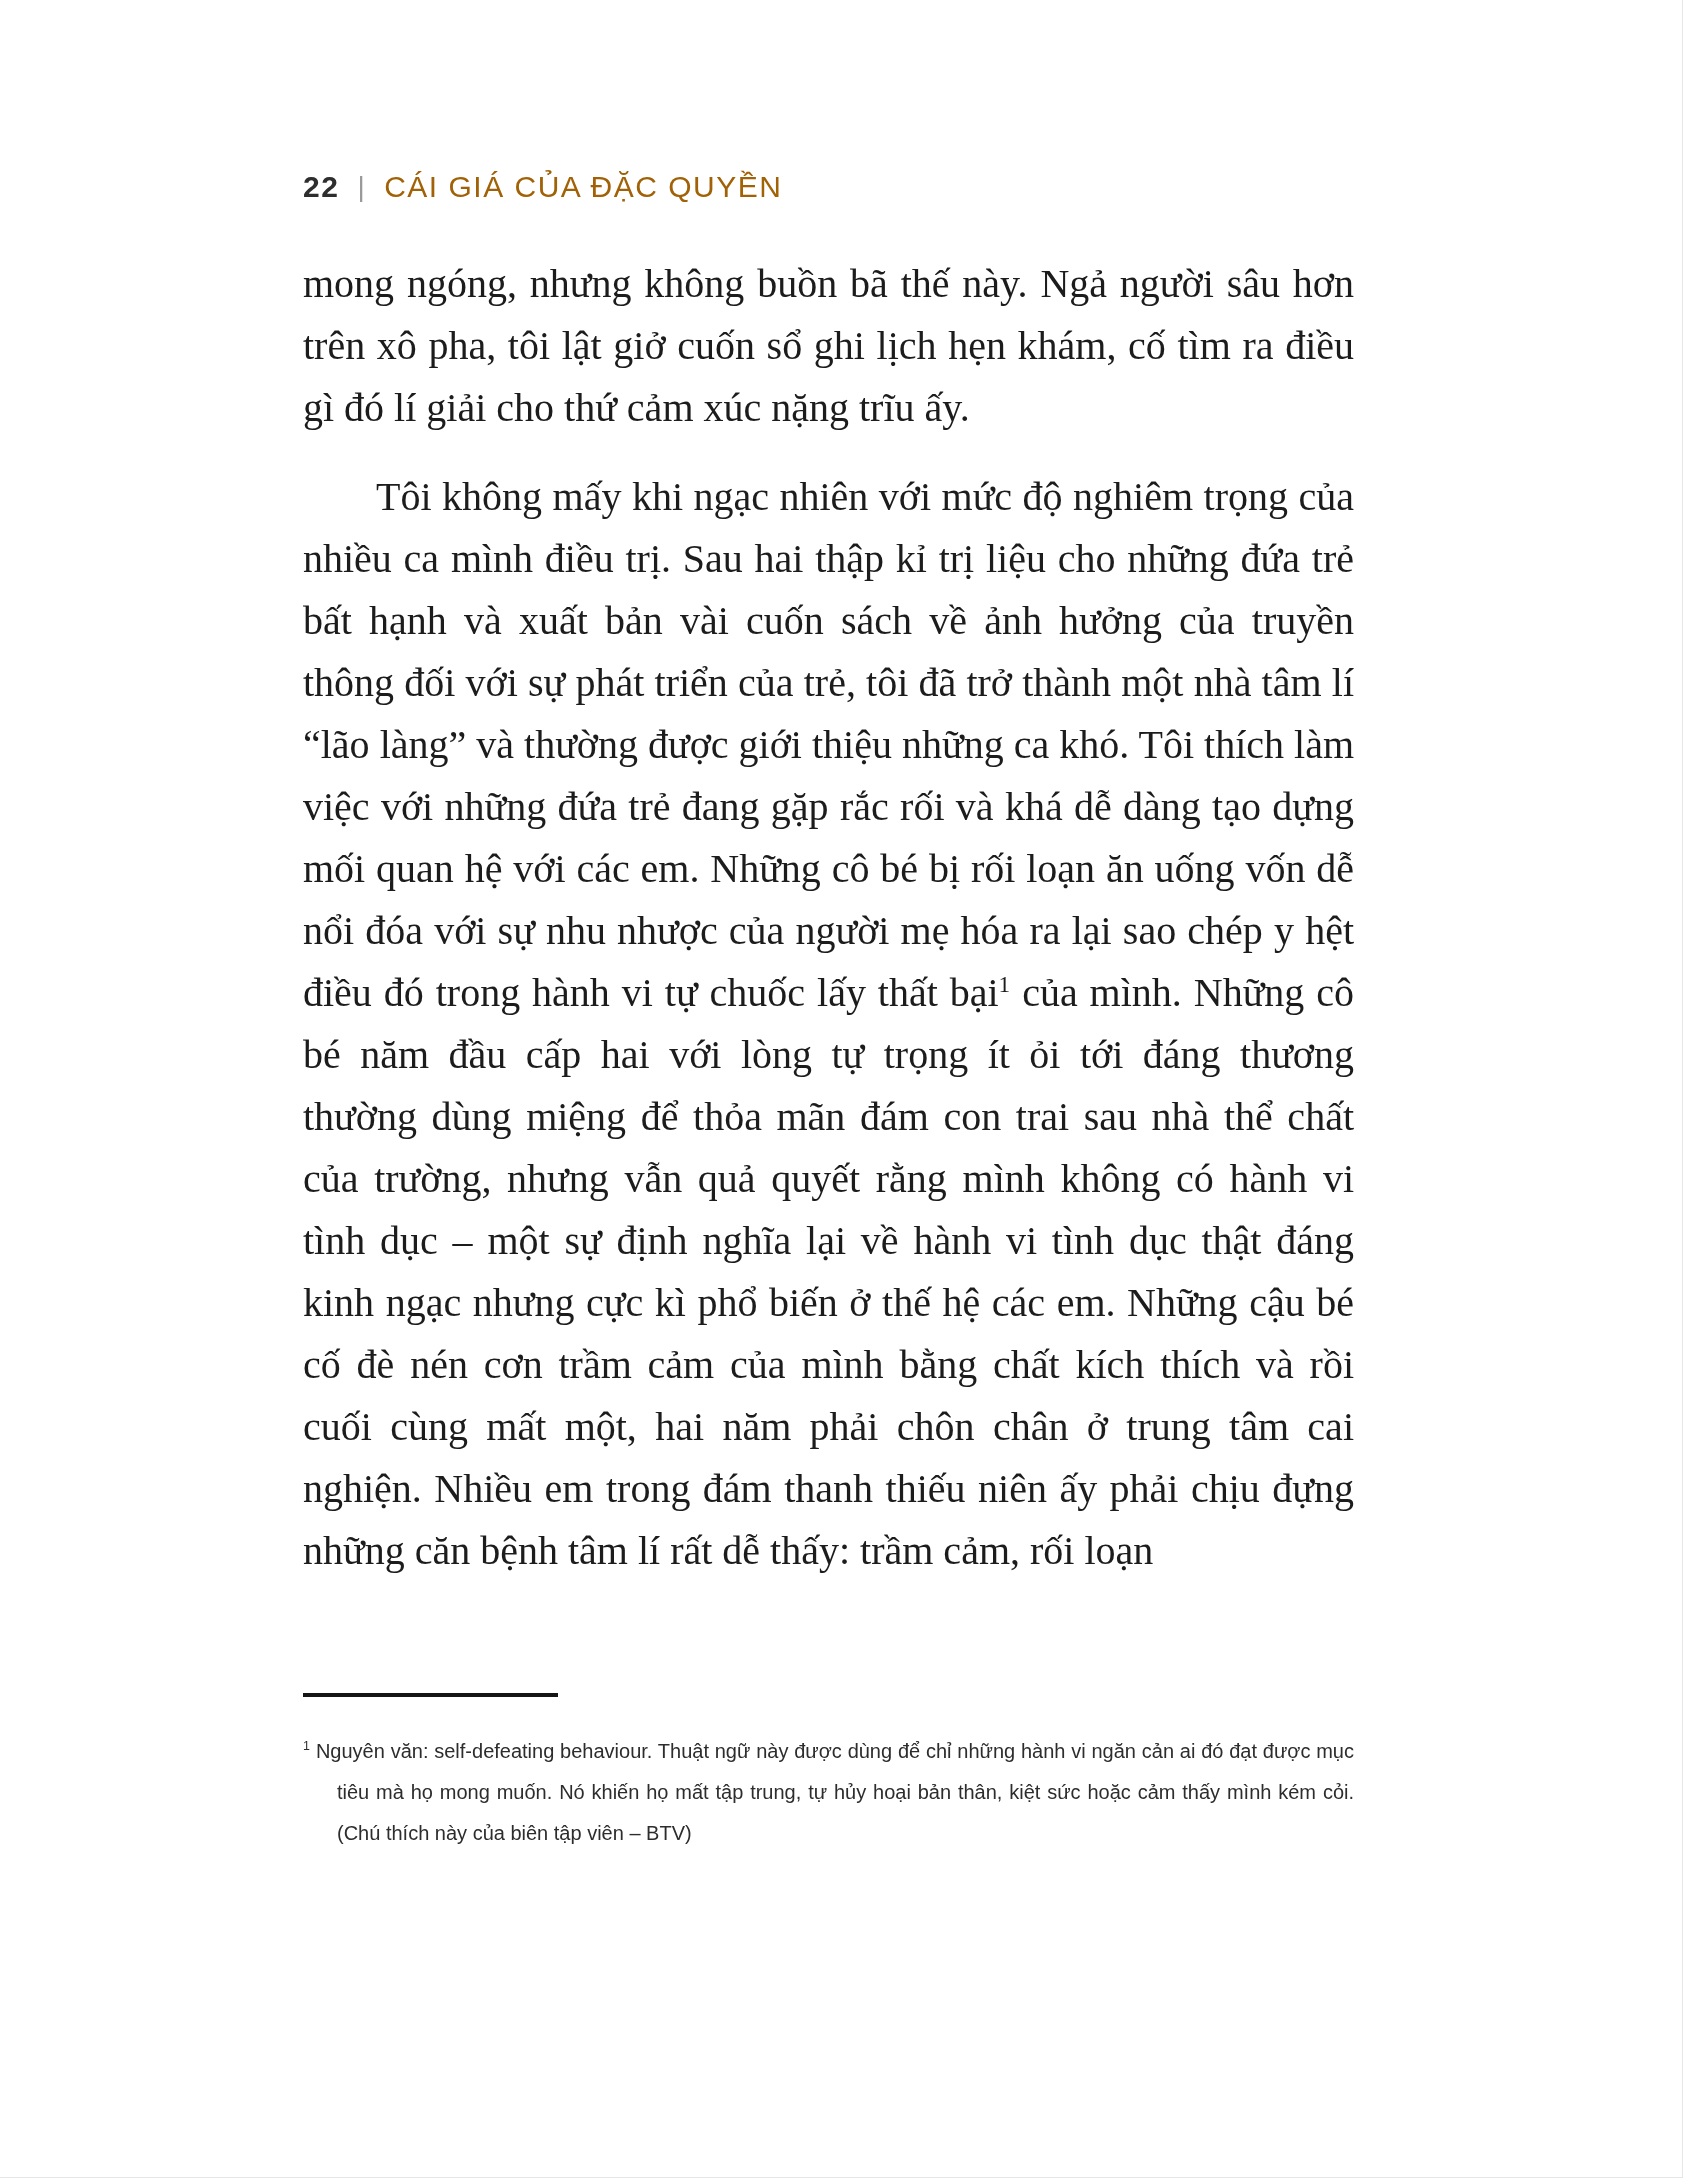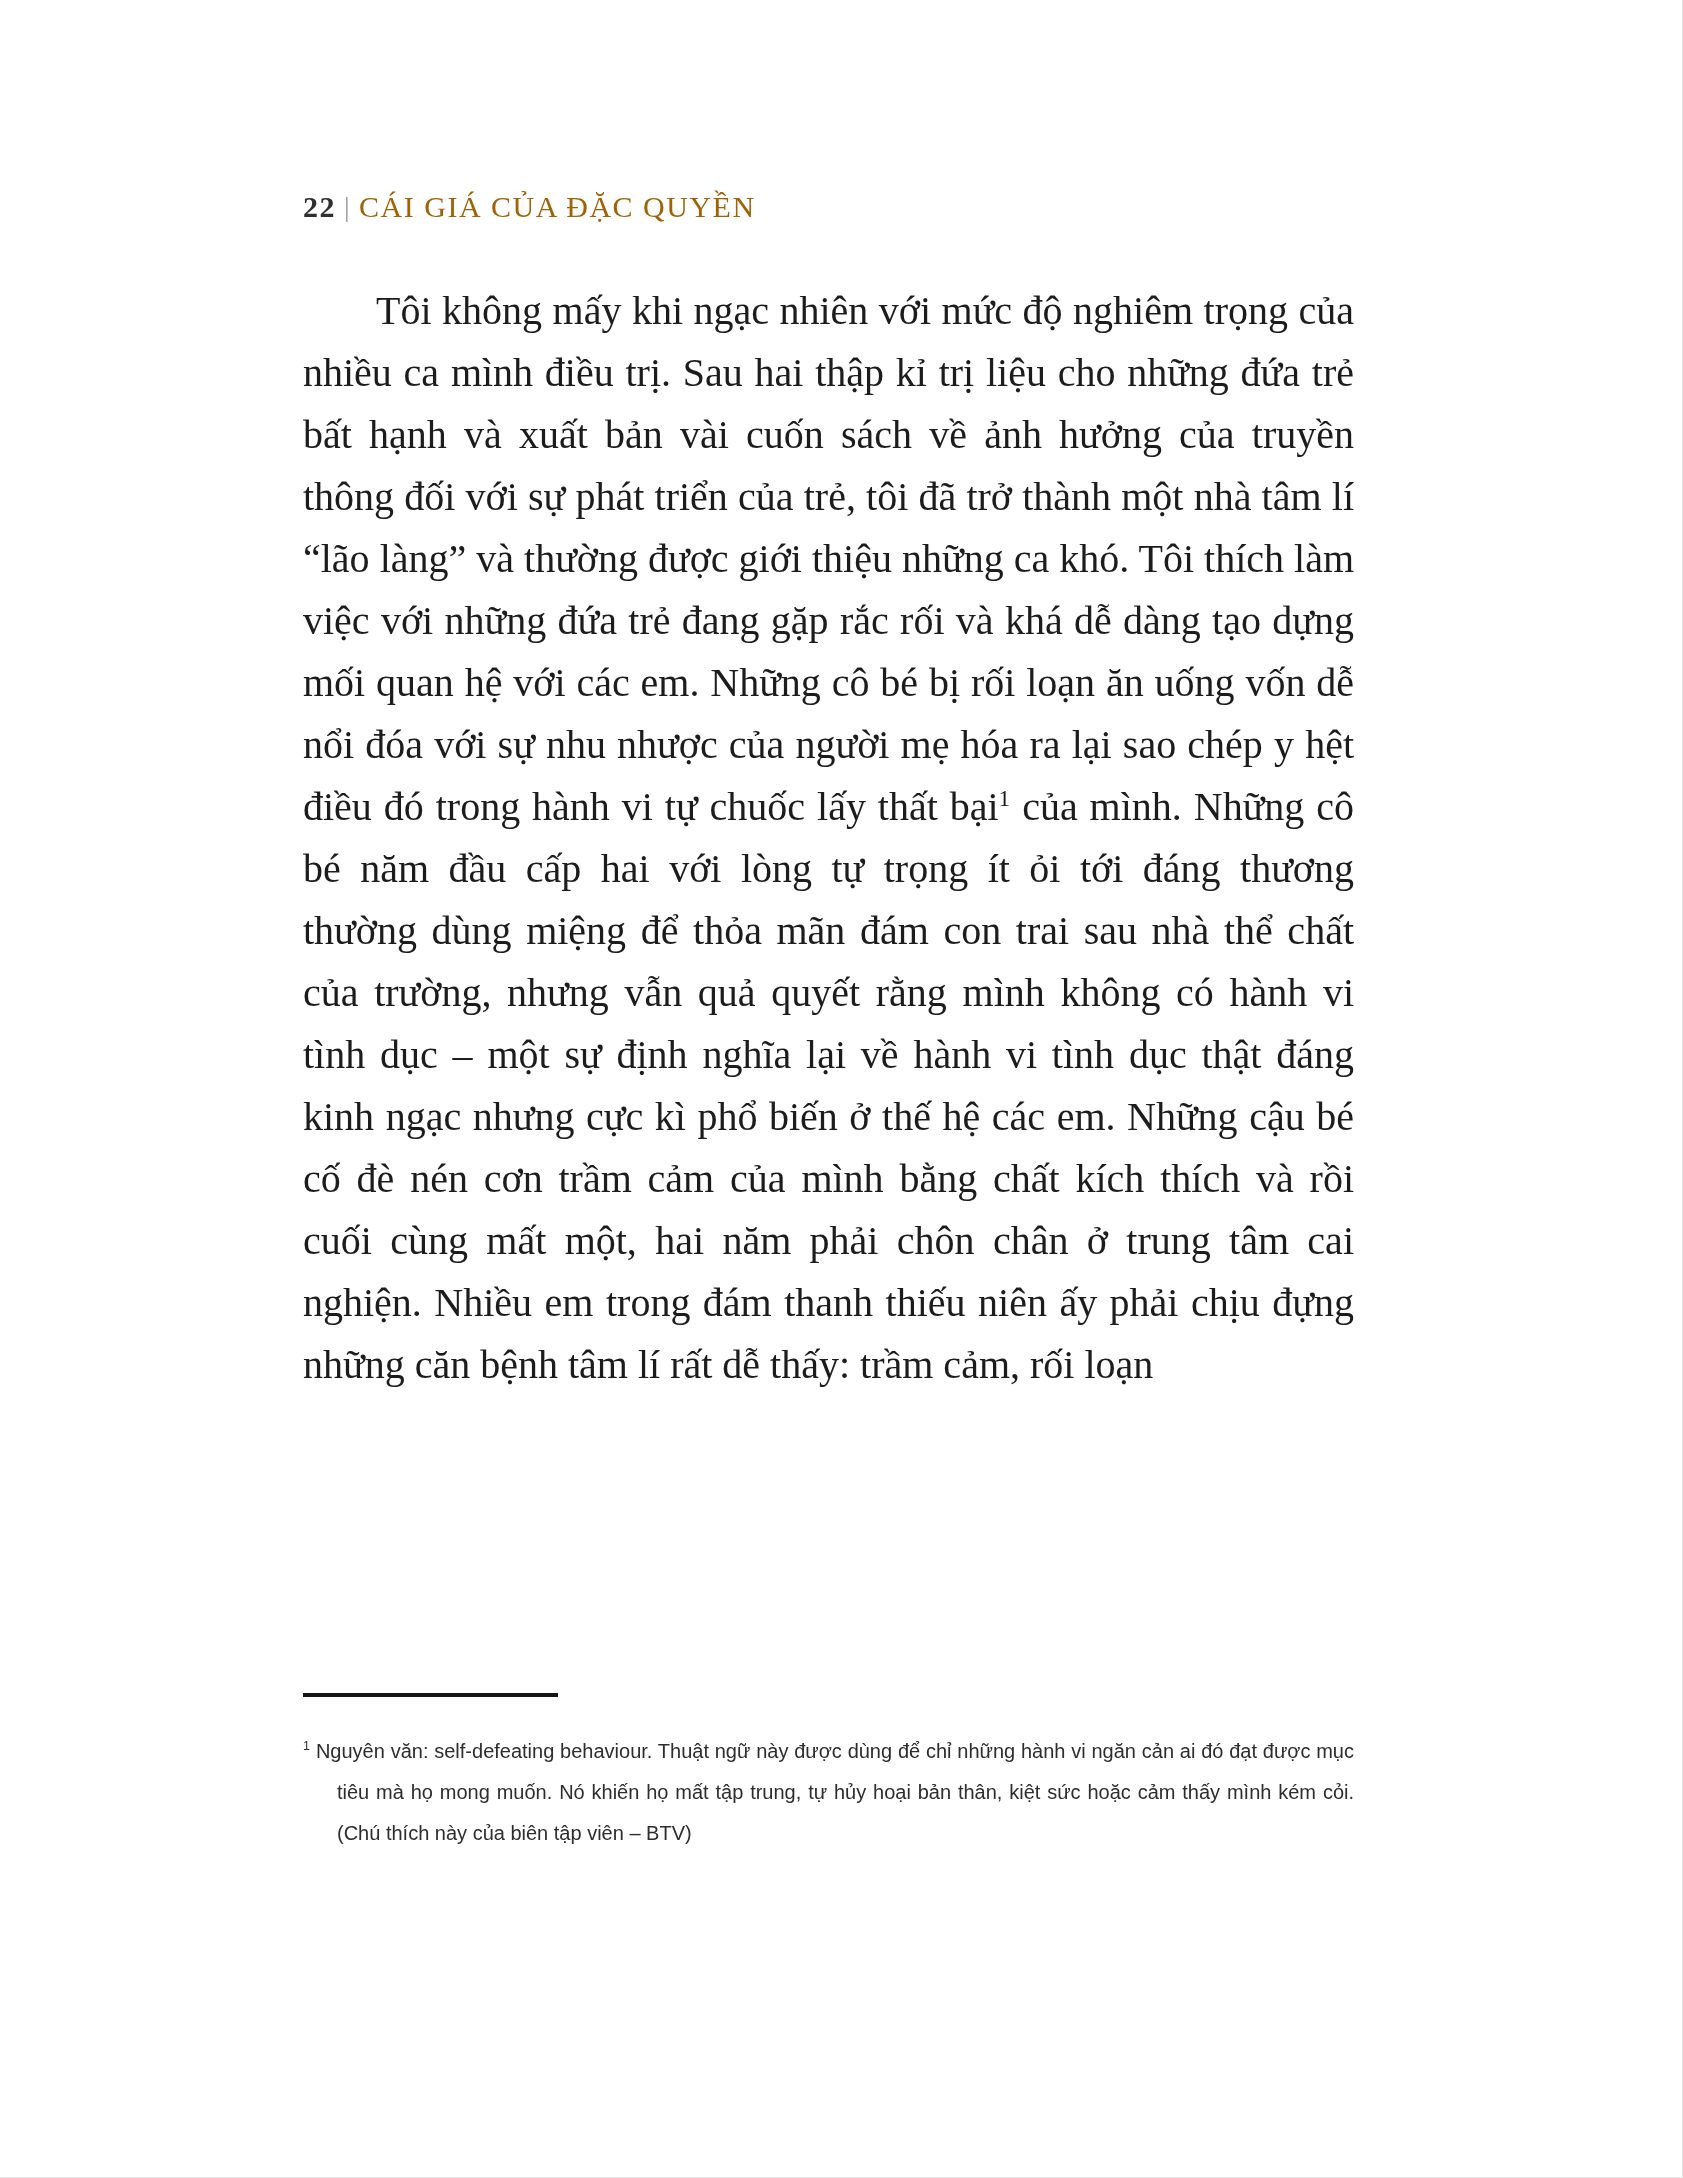--- a/index.html
+++ b/index.html
@@ -17,27 +17,26 @@
     border-bottom: 1px solid #e6e6e6;
     font-family: "Liberation Serif", serif;
     overflow: hidden;
   }
   .page-header {
     position: absolute;
     left: 303px;
     top: 170px;
     display: flex;
     align-items: baseline;
-    gap: 8px;
-    font-family: Liberation Serif, serif;
+    gap: 18px;
+    font-family: Liberation Sans, sans-serif;
     font-size: 30px;
     letter-spacing: 1.5px;
     color: #4a4a4a;
     white-space: nowrap;
-    margin-top: 20px;
   }
   .page-number {
     font-weight: 700;
     color: #2e2e2e;
   }
   .header-sep {
     color: #9a9a9a;
     font-weight: 400;
     font-size: 28px;
     position: relative;
@@ -103,20 +102,21 @@
 
 <div class="page">
 
   <header class="page-header">
     <span class="page-number">22</span>
     <span class="header-sep">|</span>
     <span class="running-title">CÁI GIÁ CỦA ĐẶC QUYỀN</span>
   </header>
 
   <main class="body-text">
+    <p class="para">mong ngóng, nhưng không buồn bã thế này. Ngả người sâu hơn trên xô pha, tôi lật giở cuốn sổ ghi lịch hẹn khám, cố tìm ra điều gì đó lí giải cho thứ cảm xúc nặng trĩu ấy.</p>
     <p class="para para-indent"><span>Tôi không mấy khi ngạc nhiên với mức độ nghiêm trọng của nhiều ca mình điều trị. Sau hai thập kỉ trị liệu cho những đứa trẻ bất hạnh và xuất bản vài cuốn sách về ảnh hưởng của truyền thông đối với sự phát triển của trẻ, tôi đã trở thành một nhà tâm lí “lão làng” và thường được giới thiệu những ca khó. Tôi thích làm việc với những đứa trẻ đang gặp rắc rối và khá dễ dàng tạo dựng mối quan hệ với các em. Những cô bé bị rối loạn ăn uống vốn dễ nổi đóa với sự nhu nhược của người mẹ hóa ra lại sao chép y hệt điều đó trong hành vi tự chuốc lấy thất bại</span><sup class="fn-ref">1</sup><span> của mình. Những cô bé năm đầu cấp hai với lòng tự trọng ít ỏi tới đáng thương thường dùng miệng để thỏa mãn đám con trai sau nhà thể chất của trường, nhưng vẫn quả quyết rằng mình không có hành vi tình dục – một sự định nghĩa lại về hành vi tình dục thật đáng kinh ngạc nhưng cực kì phổ biến ở thế hệ các em. Những cậu bé cố đè nén cơn trầm cảm của mình bằng chất kích thích và rồi cuối cùng mất một, hai năm phải chôn chân ở trung tâm cai nghiện. Nhiều em trong đám thanh thiếu niên ấy phải chịu đựng những căn bệnh tâm lí rất dễ thấy: trầm cảm, rối loạn</span></p>
   </main>
 
   <footer class="footnote-area">
     <div class="footnote-rule"></div>
     <p class="footnote"><sup class="fn-marker">1</sup><span>Nguyên văn: self-defeating behaviour. Thuật ngữ này được dùng để chỉ những hành vi ngăn cản ai đó đạt được mục tiêu mà họ mong muốn. Nó khiến họ mất tập trung, tự hủy hoại bản thân, kiệt sức hoặc cảm thấy mình kém cỏi. (Chú thích này của biên tập viên – BTV)</span></p>
   </footer>
 
 </div>
 

